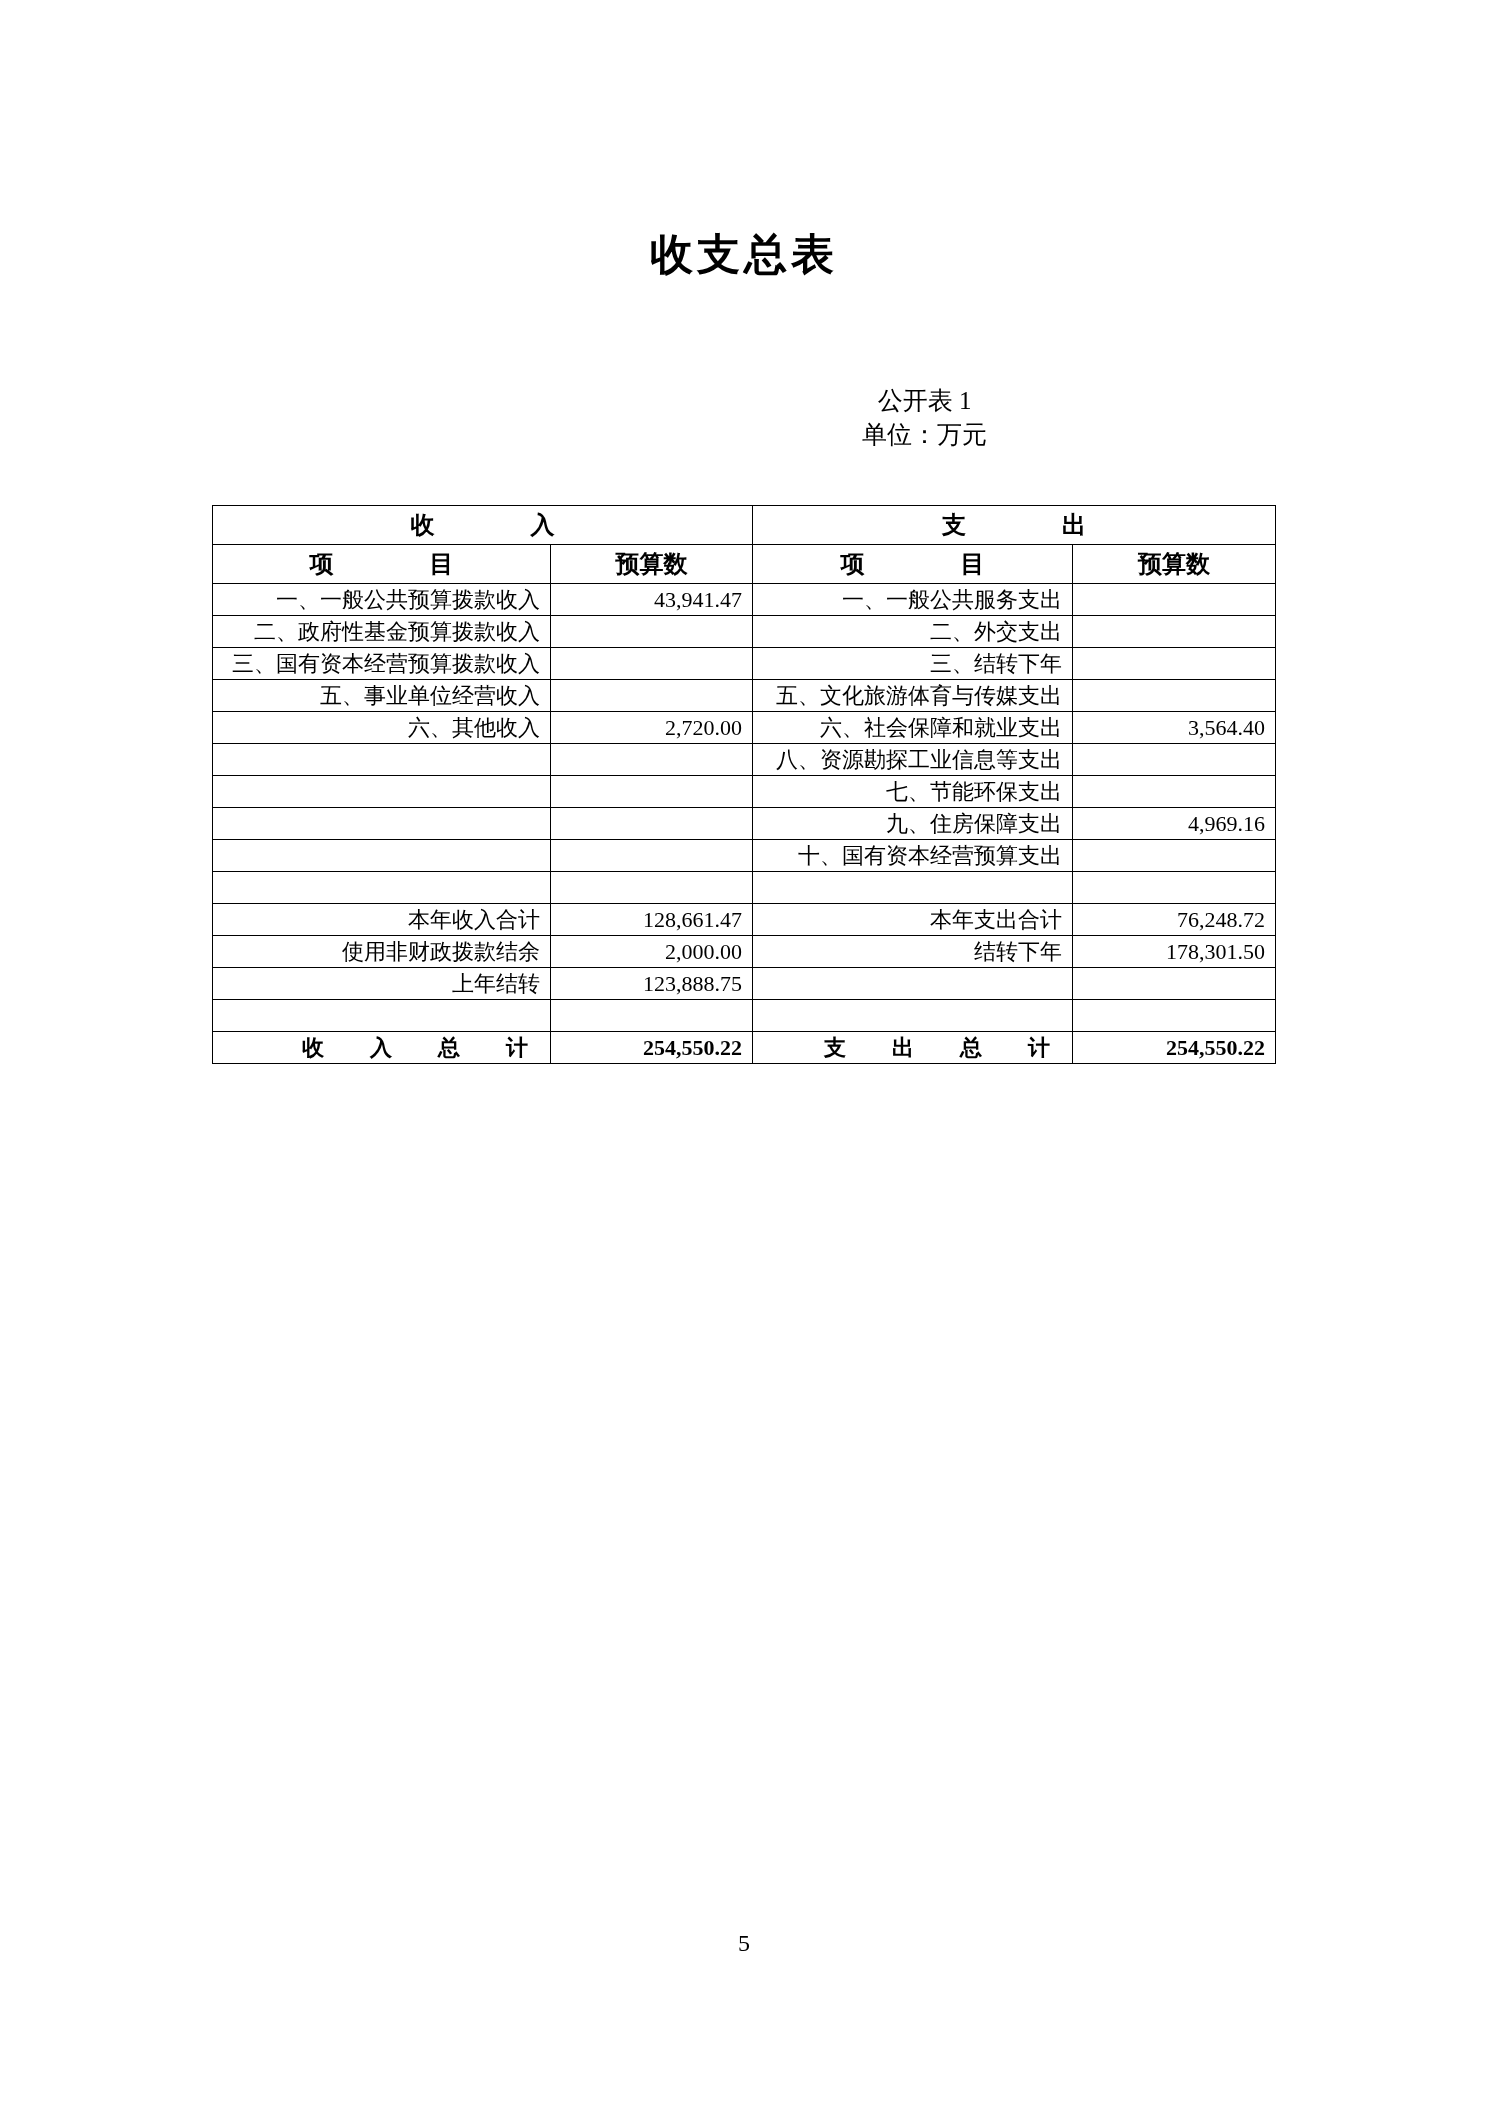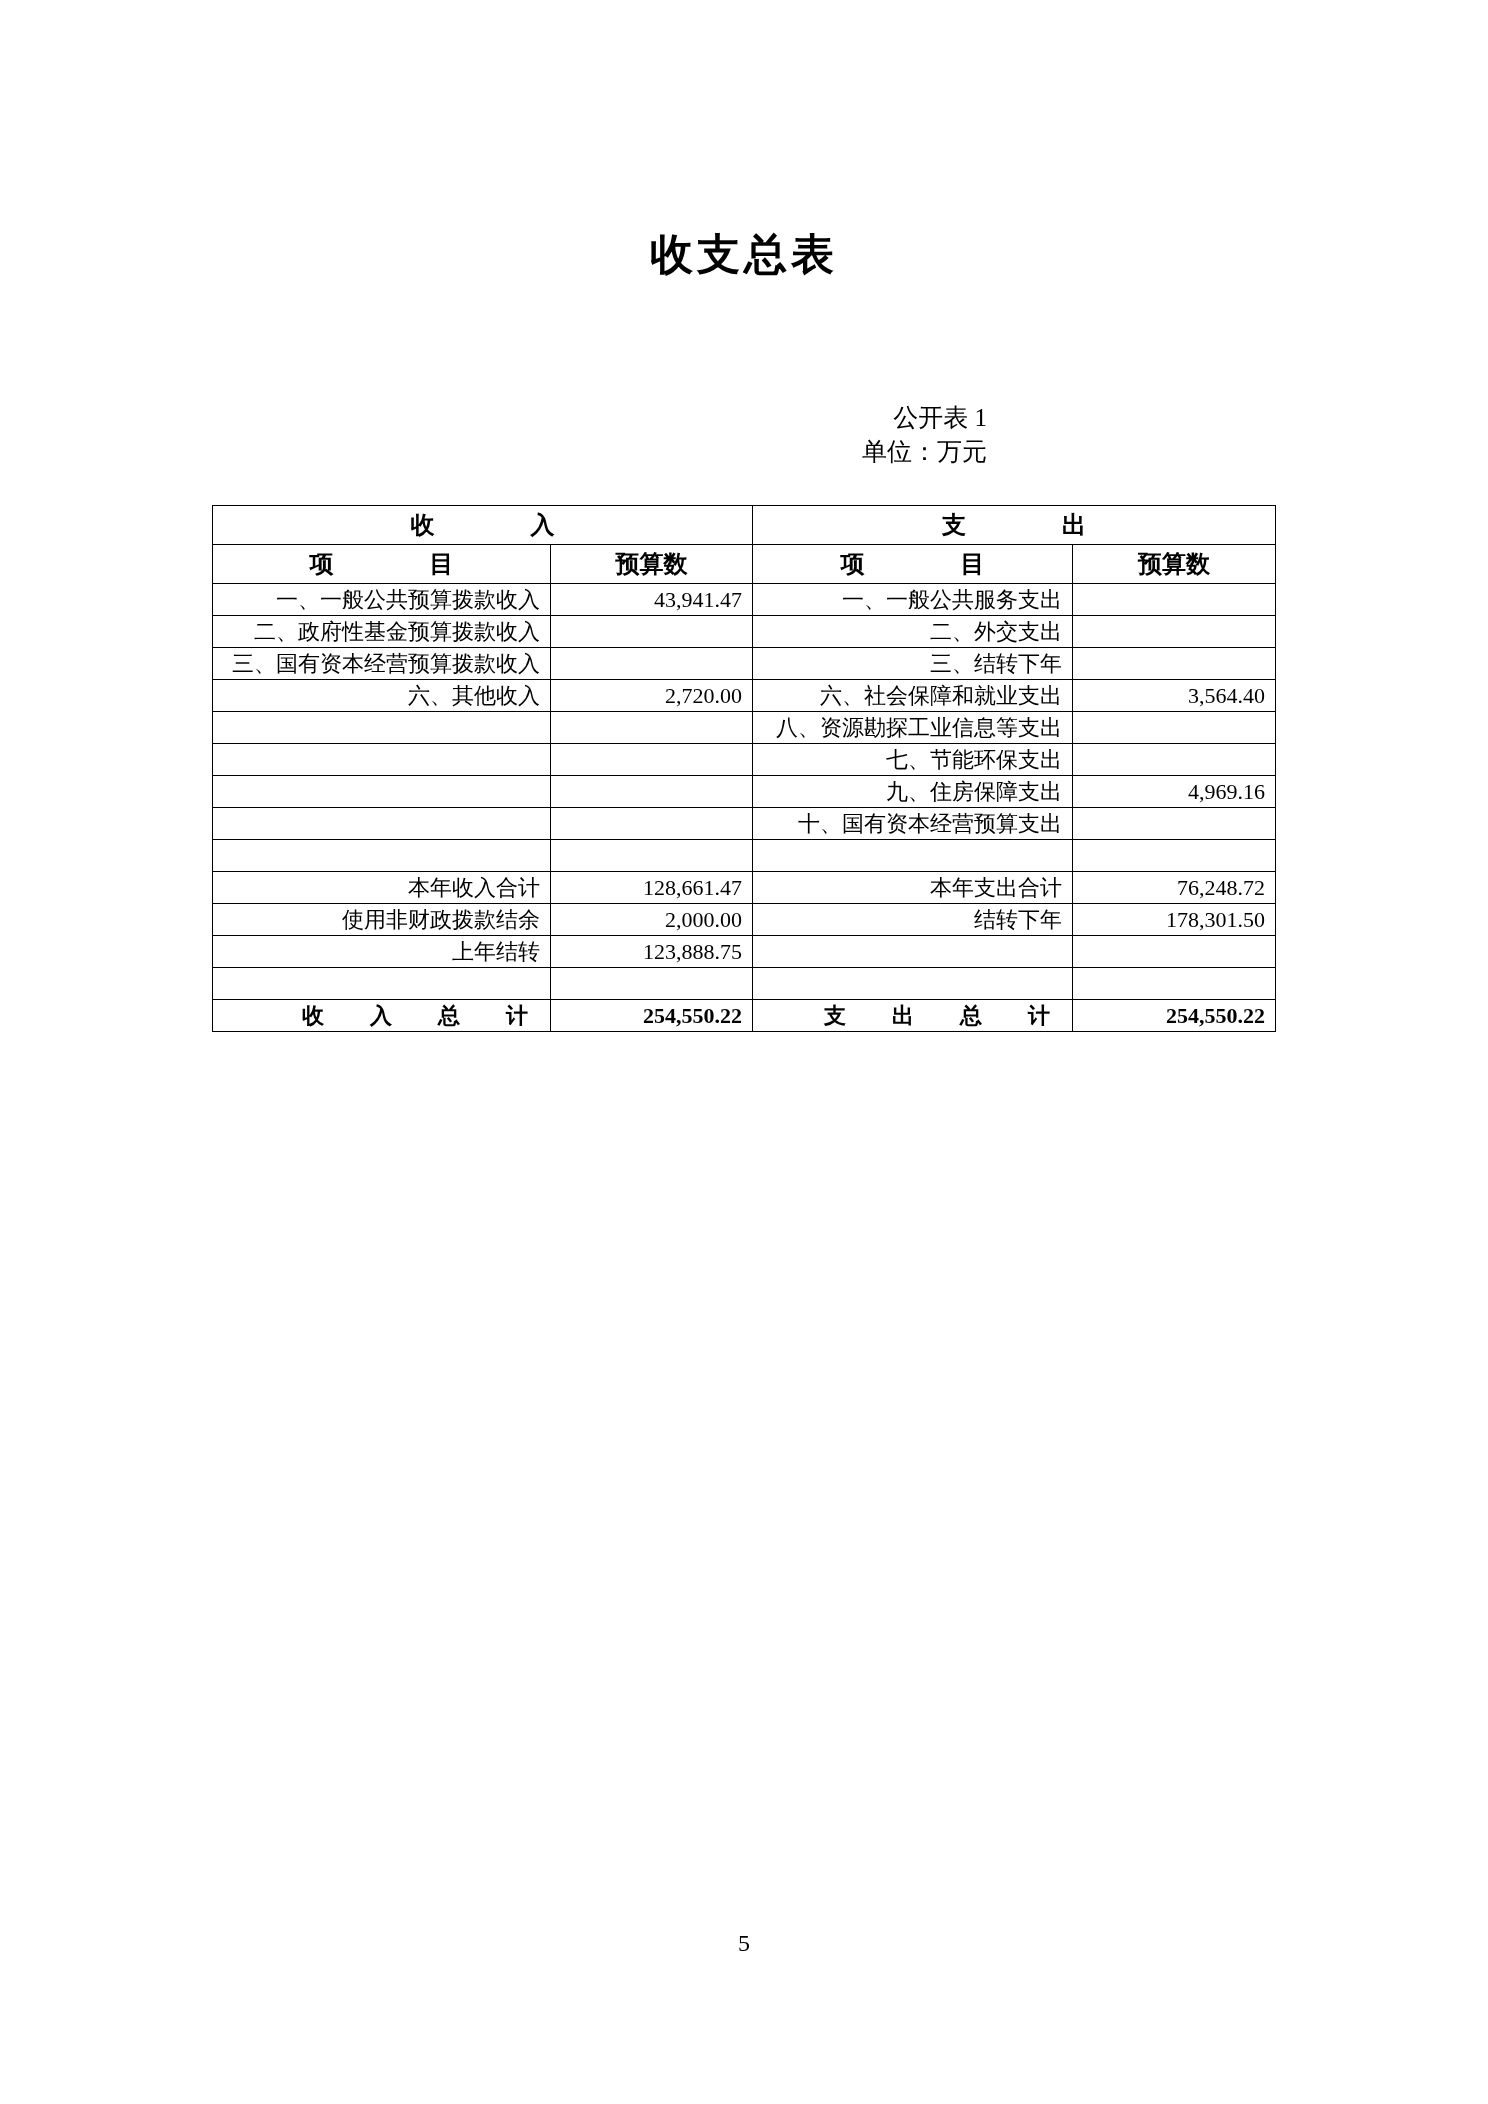--- a/index.html
+++ b/index.html
@@ -36,22 +36,22 @@
     font-weight: bold;
     letter-spacing: 4px;
     line-height: 1.25;
     font-family: "DejaVu Sans", "Liberation Sans", sans-serif;
   }
 
   
   .meta-block {
     position: absolute;
     right: 213px;
-    top: 401px;
-    text-align: right;
+    top: 384px;
+    text-align: center;
     font-size: 25px;
     line-height: 34px;
   }
   .meta-line {
     display: block;
     white-space: nowrap;
   }
 
   
   .budget-table {
@@ -170,20 +170,26 @@
         <td class="itemcell">二、外交支出</td>
         <td class="numcell"></td>
       </tr>
       <tr>
         <td class="itemcell">三、国有资本经营预算拨款收入</td>
         <td class="numcell"></td>
         <td class="itemcell">三、结转下年</td>
         <td class="numcell"></td>
       </tr>
       <tr>
+        <td class="itemcell">五、事业单位经营收入</td>
+        <td class="numcell"></td>
+        <td class="itemcell">五、文化旅游体育与传媒支出</td>
+        <td class="numcell"></td>
+      </tr>
+      <tr>
         <td class="itemcell">六、其他收入</td>
         <td class="numcell">2,720.00</td>
         <td class="itemcell">六、社会保障和就业支出</td>
         <td class="numcell">3,564.40</td>
       </tr>
       <tr>
         <td class="itemcell"></td>
         <td class="numcell"></td>
         <td class="itemcell">八、资源勘探工业信息等支出</td>
         <td class="numcell"></td>

